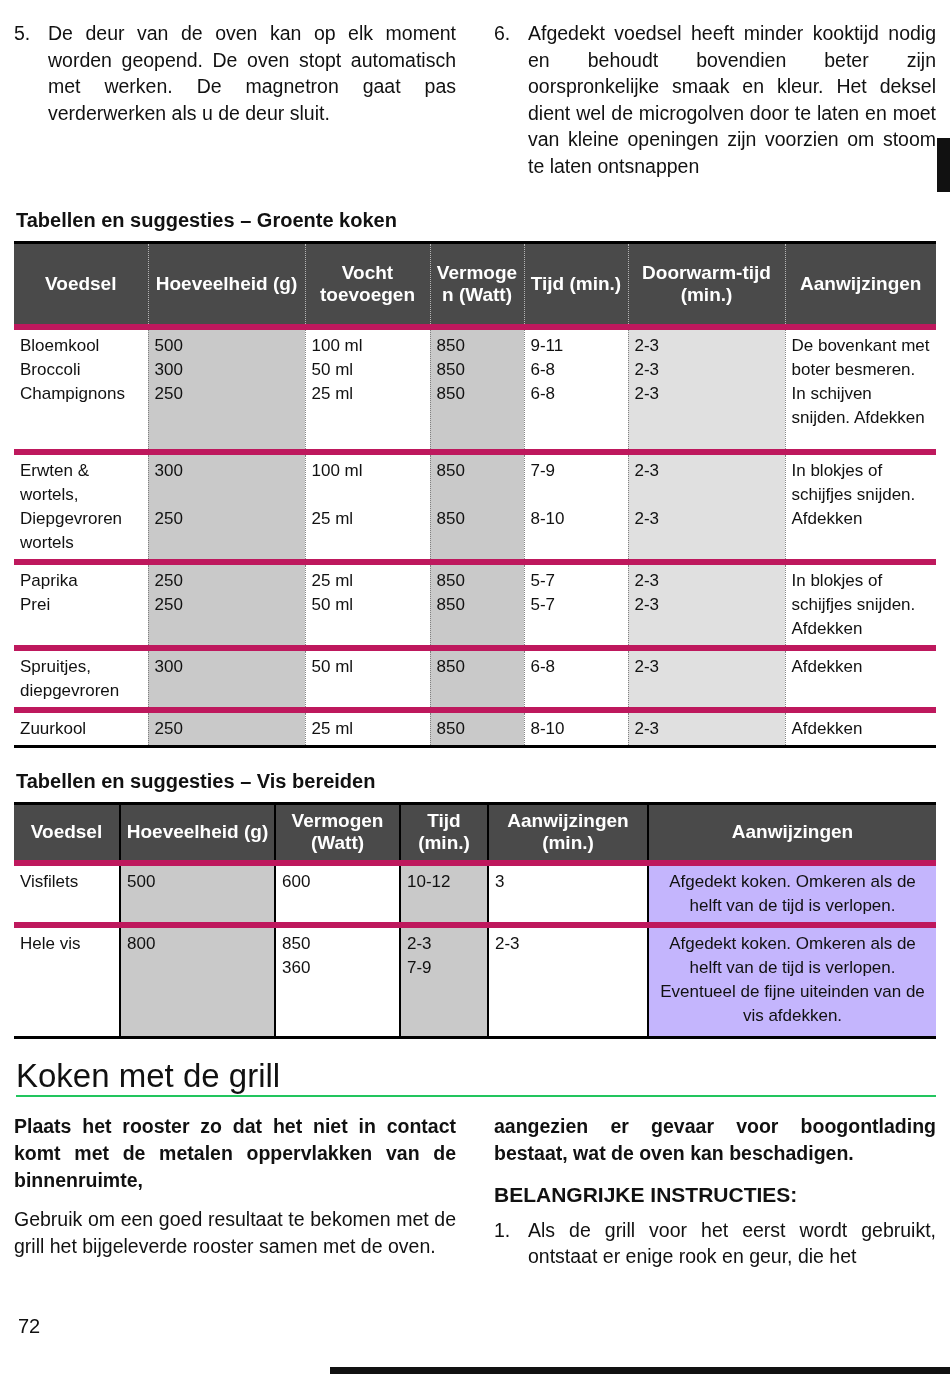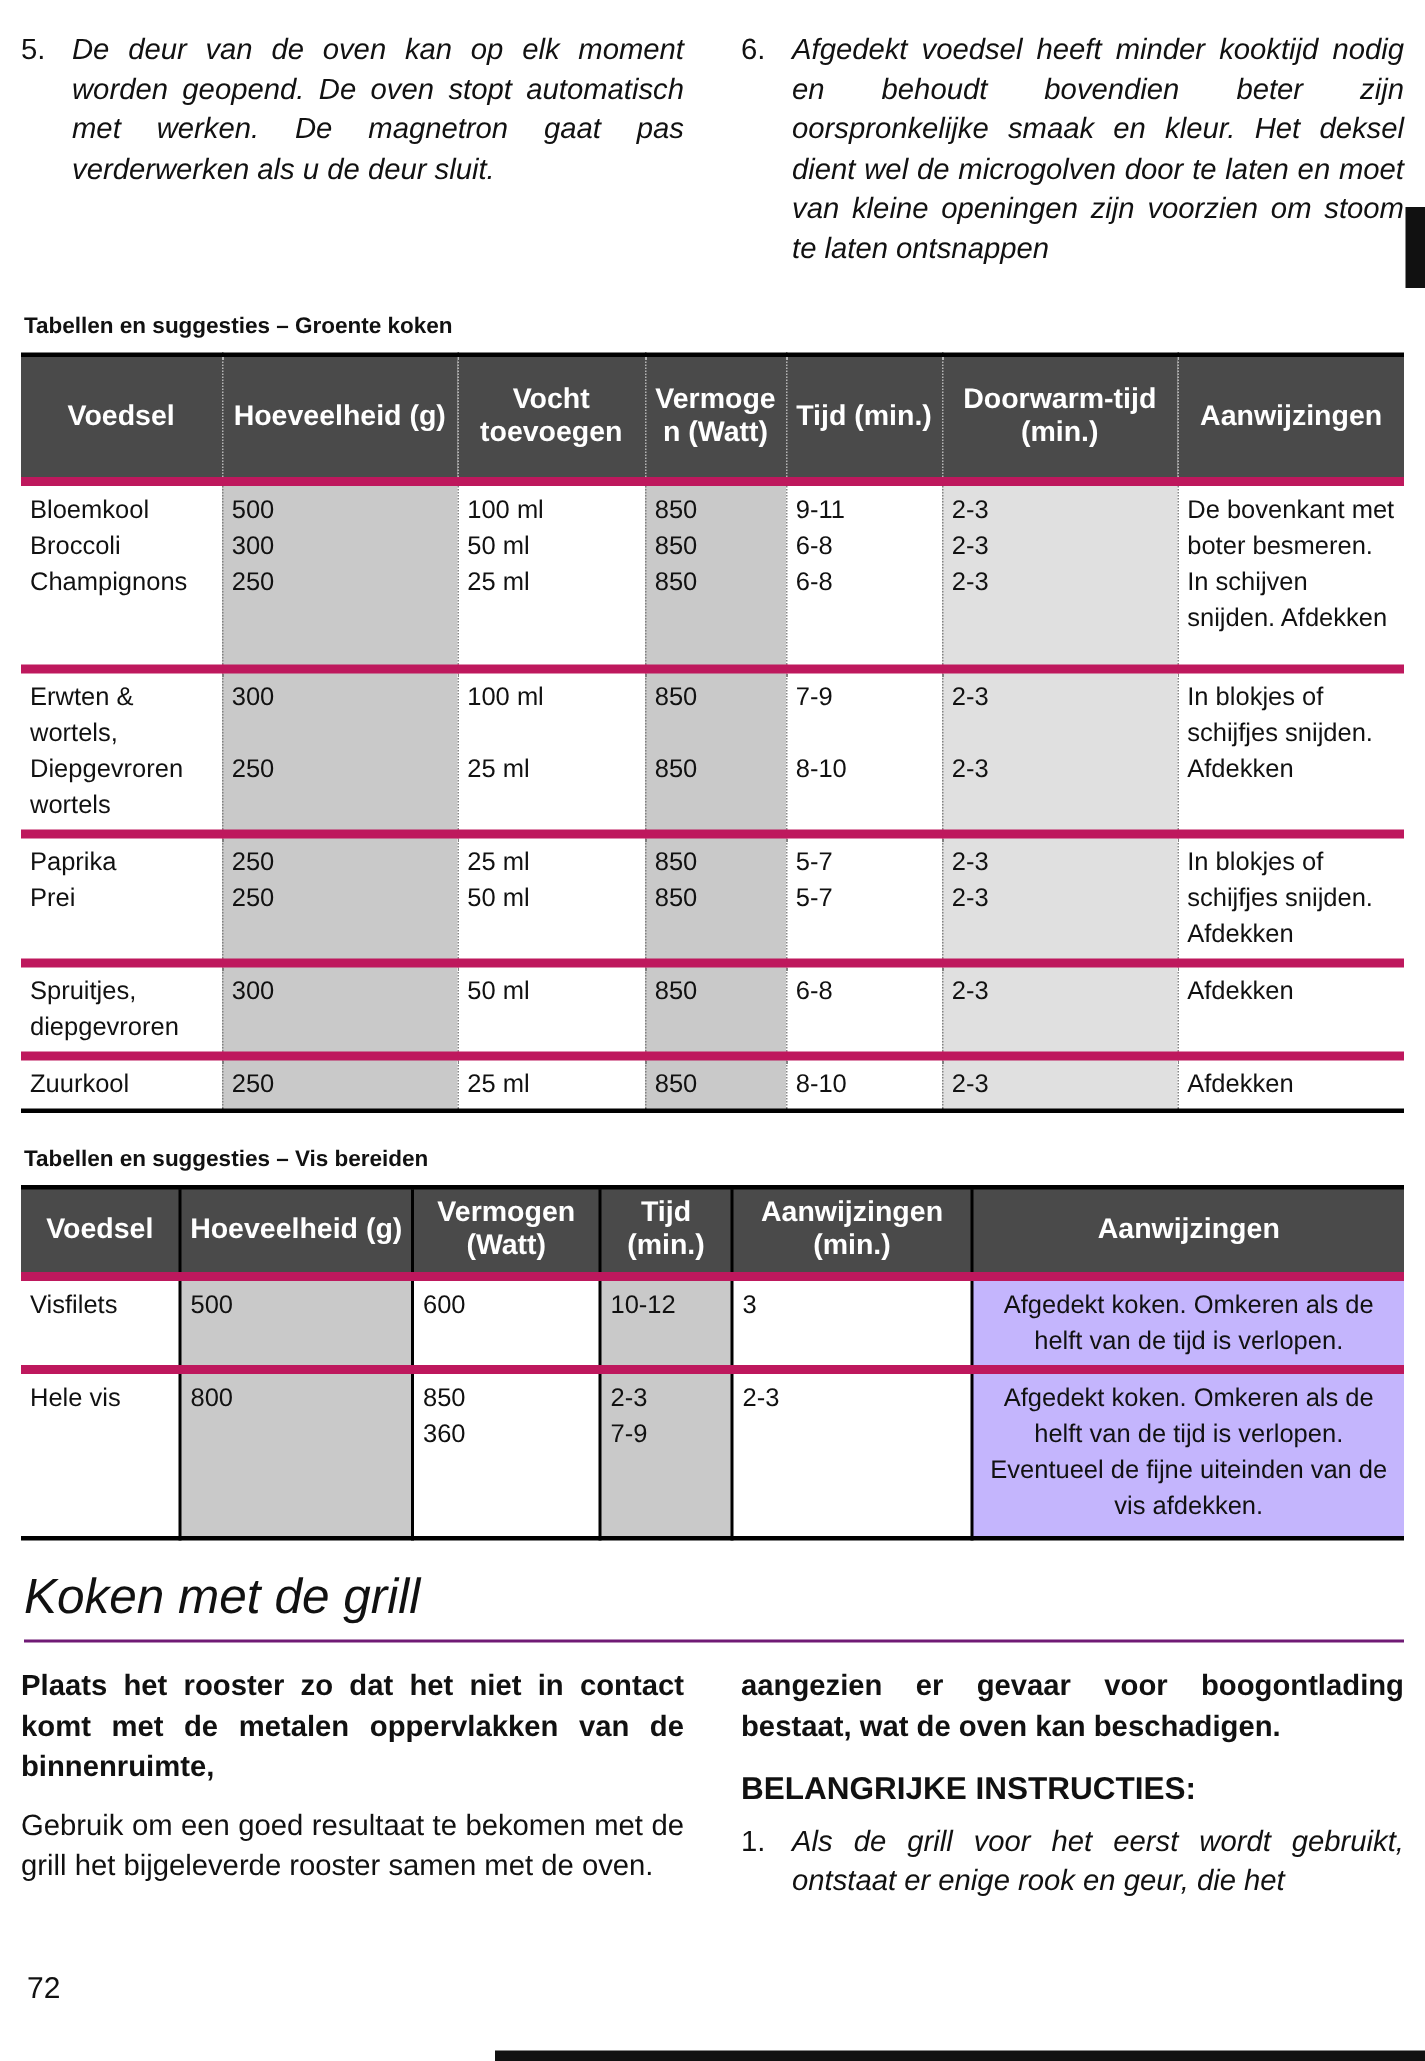--- a/index.html
+++ b/index.html
@@ -11,23 +11,23 @@
     background:#ffffff;
     font-family:"Liberation Sans",sans-serif;
     color:#111;
     overflow:hidden;
   }
   
   .cols{display:flex;gap:38px;}
   .col{flex:1;min-width:0;}
   .numitem{display:flex;font-size:19.5px;line-height:26.5px;}
   .numitem .num{flex:none;width:34px;}
-  .numitem .txt{flex:1;text-align:justify;font-style:italic;}
-  
-  .sect-title{font-weight:bold;font-size:15px;margin:30px 0 9px 2px;}
+  .numitem .txt{flex:1;text-align:justify;}
+  
+  .sect-title{font-weight:bold;font-size:20px;margin:30px 0 9px 2px;}
   .sect-title.second{margin-top:22px;}
   
   table{border-collapse:collapse;width:922px;table-layout:fixed;
         border-top:3px solid #000;border-bottom:3px solid #000;}
   th{background:#4a4a4a;color:#fff;font-weight:bold;font-size:19px;line-height:22px;
      text-align:center;vertical-align:middle;padding:4px 3px;overflow-wrap:anywhere;}
   td{font-size:17px;line-height:24px;vertical-align:top;text-align:left;
      padding:4px 6px;white-space:pre-line;overflow-wrap:break-word;}
   tbody tr{border-top:6px solid #be185d;}
   thead tr{border-bottom:2px solid #7f1d1d;}
@@ -38,22 +38,22 @@
   .t1 td:nth-child(2),.t1 td:nth-child(4){background:#c9c9c9;}
   .t1 td:nth-child(6){background:#e0e0e0;}
   .t1 .h-header{height:84px;}
   
   .t2 th + th, .t2 td + td{border-left:2px solid #000;}
   .t2 td:nth-child(1){text-align:left;}
   .t2 td:nth-child(2),.t2 td:nth-child(4){background:#c9c9c9;}
   .t2 td:nth-child(6){background:#c4b5fd;text-align:center;}
   .t2 .h-header{height:60px;}
   
-  .grill-title{font-size:33px;font-weight:400;margin:18px 0 0 2px;padding-bottom:10px;
-               border-bottom:2px solid #701a75;font-style:italic;}
+  .grill-title{font-size:33px;font-weight:400;margin:18px 0 0 2px;
+               border-bottom:2px solid #22c55e;}
   .grill-cols{margin-top:16px;}
   .para{font-size:19.5px;line-height:27px;text-align:justify;margin:0 0 12px 0;}
   .para.bold{font-weight:bold;}
   .instr-head{font-size:21px;font-weight:bold;margin:16px 0 10px 0;}
   
   .page-number{position:absolute;left:18px;bottom:36px;font-size:20px;margin-top:40px;}
   .artifact-right{position:absolute;right:0;top:138px;width:13px;height:54px;background:#111;}
   .artifact-bottom{position:absolute;right:0;bottom:0;width:620px;height:7px;background:#111;}
 </style>
 </head>

